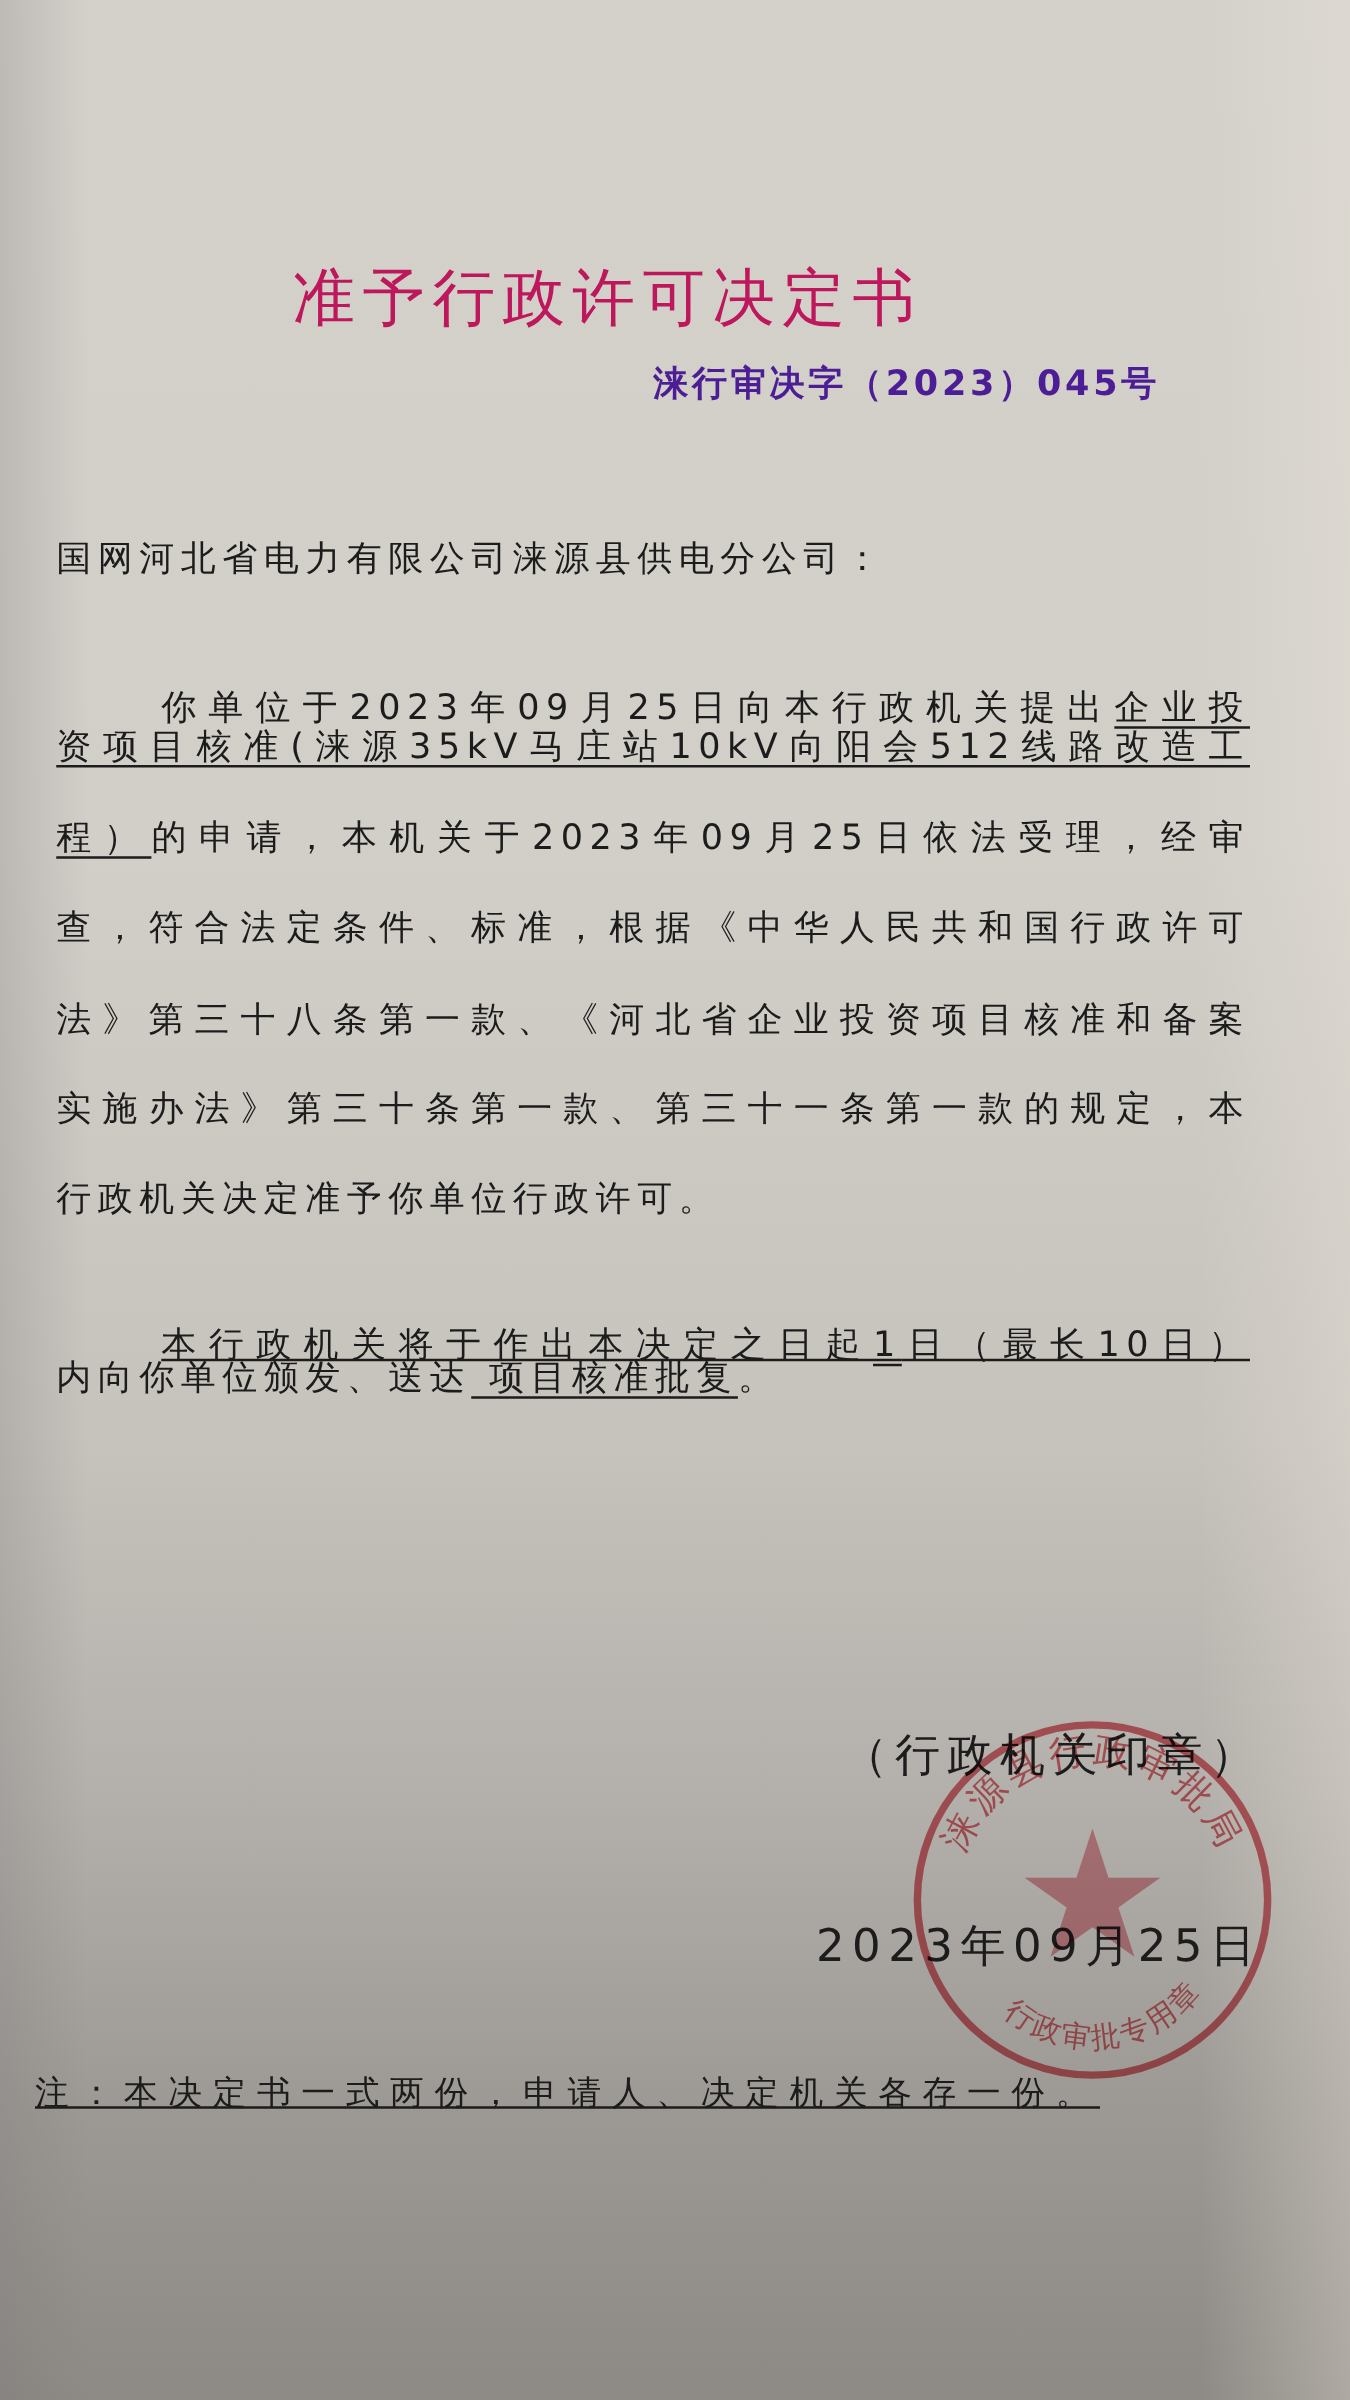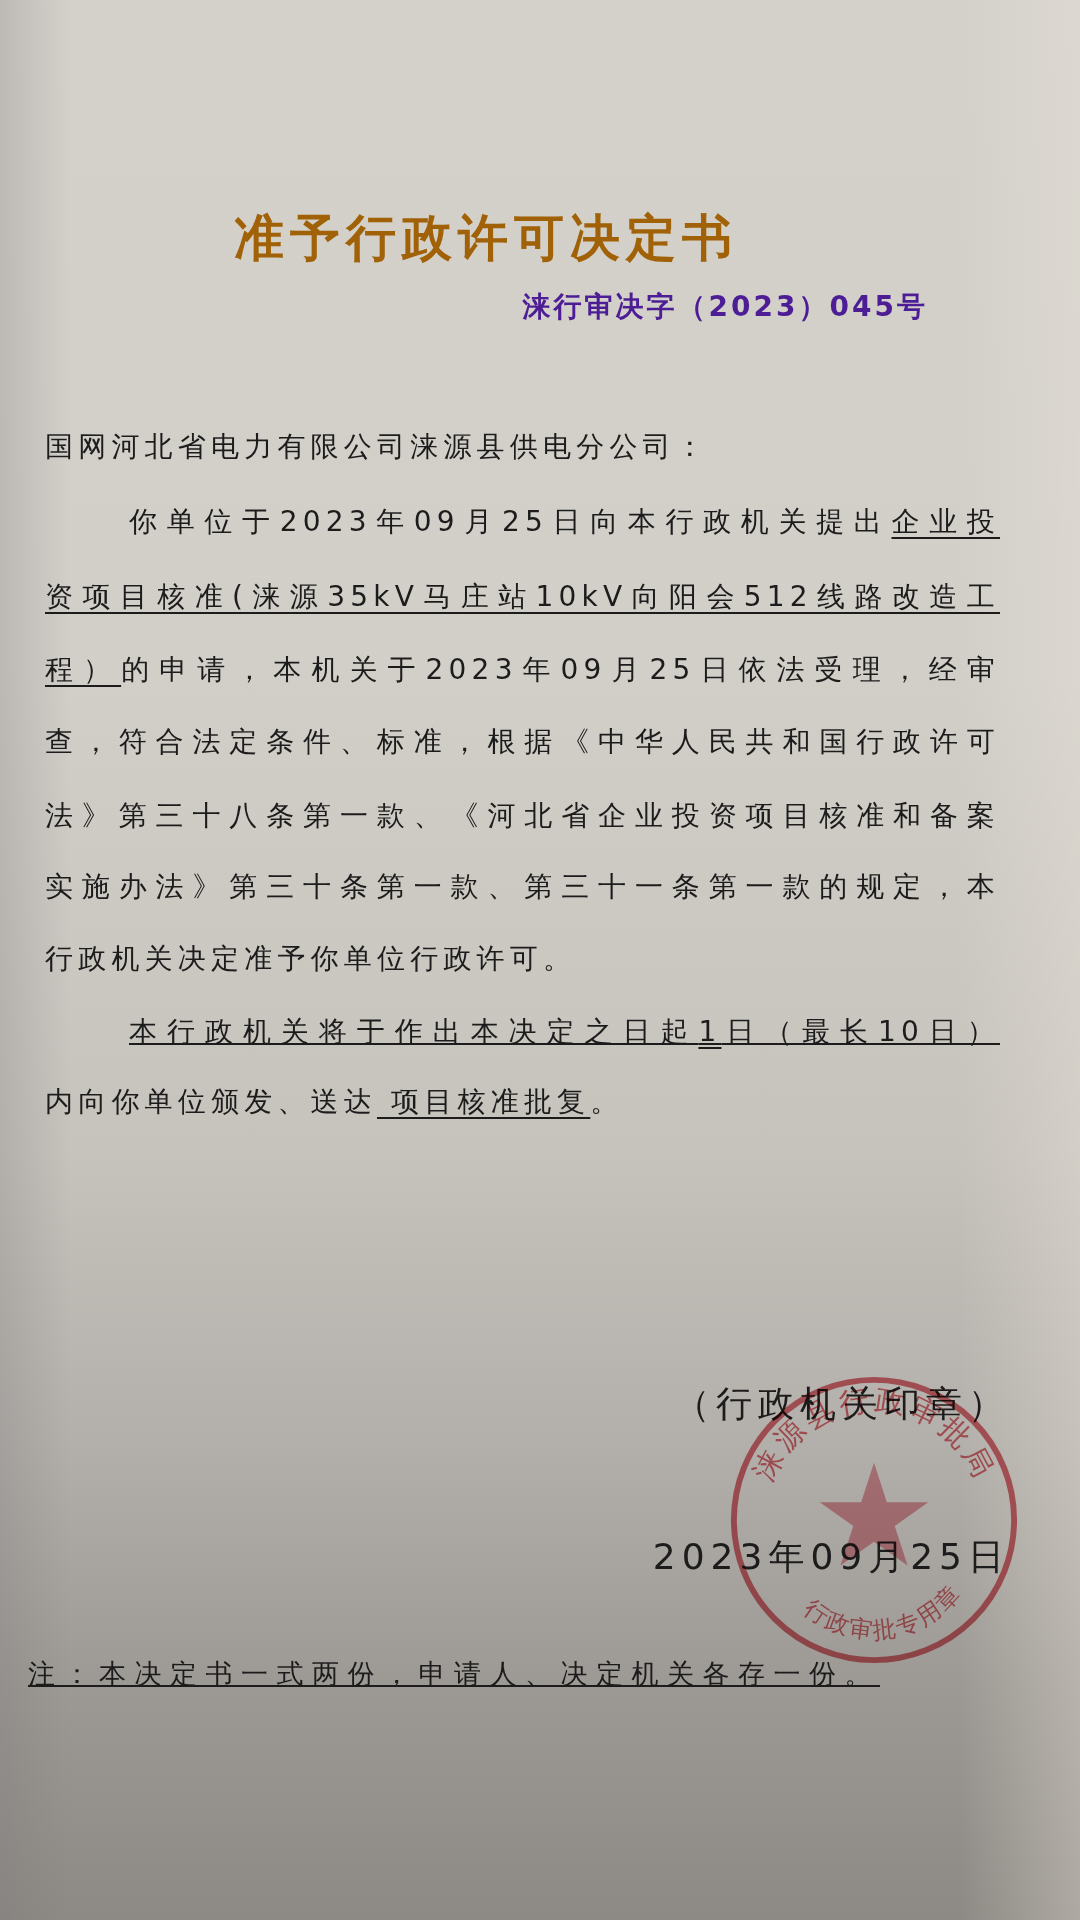--- a/index.html
+++ b/index.html
@@ -12,32 +12,32 @@
   .shade-left {
     position: absolute; left: 0; top: 0; width: 70px; height: 1920px;
     background: linear-gradient(90deg, rgba(120,118,120,0.25), rgba(120,118,120,0));
   }
   .shade-right {
     position: absolute; right: 0; top: 0; width: 120px; height: 1920px;
     background: linear-gradient(270deg, rgba(235,230,220,0.35), rgba(235,230,220,0));
   }
   .title {
     position: absolute; left: 0; width: 952px; top: 205px; text-align: center;
-    font-size: 50px; font-weight: bold; letter-spacing: 6px; color: #a16207;
+    font-size: 50px; font-weight: normal; letter-spacing: 6px; color: #be185d;
     padding-left: 20px; box-sizing: border-box;
   }
   .docno {
     position: absolute; right: 152px; top: 288px;
     font-size: 28px; letter-spacing: 3px; font-weight: bold; color: #4c1d95;
   }
   .line {
     position: absolute; left: 45px; width: 955px;
     font-size: 28px; letter-spacing: 5.2px; white-space: nowrap; line-height: 44px;
   }
-  .indent { padding-left: 84px; box-sizing: border-box; }
+  .indent { padding-left: 84px; box-sizing: border-box; margin-top: 44px; }
   .u { text-decoration: underline; text-underline-offset: 6px; text-decoration-thickness: 2px; }
   .justify { text-align: justify; text-align-last: justify; }
   .seal-caption {
     position: absolute; right: 70px; top: 1380px; font-size: 36px; letter-spacing: 6px;
   }
   .sign-date {
     position: absolute; right: 70px; top: 1533px; font-size: 36px; letter-spacing: 6px;
   }
   .note {
     position: absolute; left: 28px; top: 1656px; font-size: 27px; letter-spacing: 8.5px; white-space: nowrap; text-decoration: underline;

